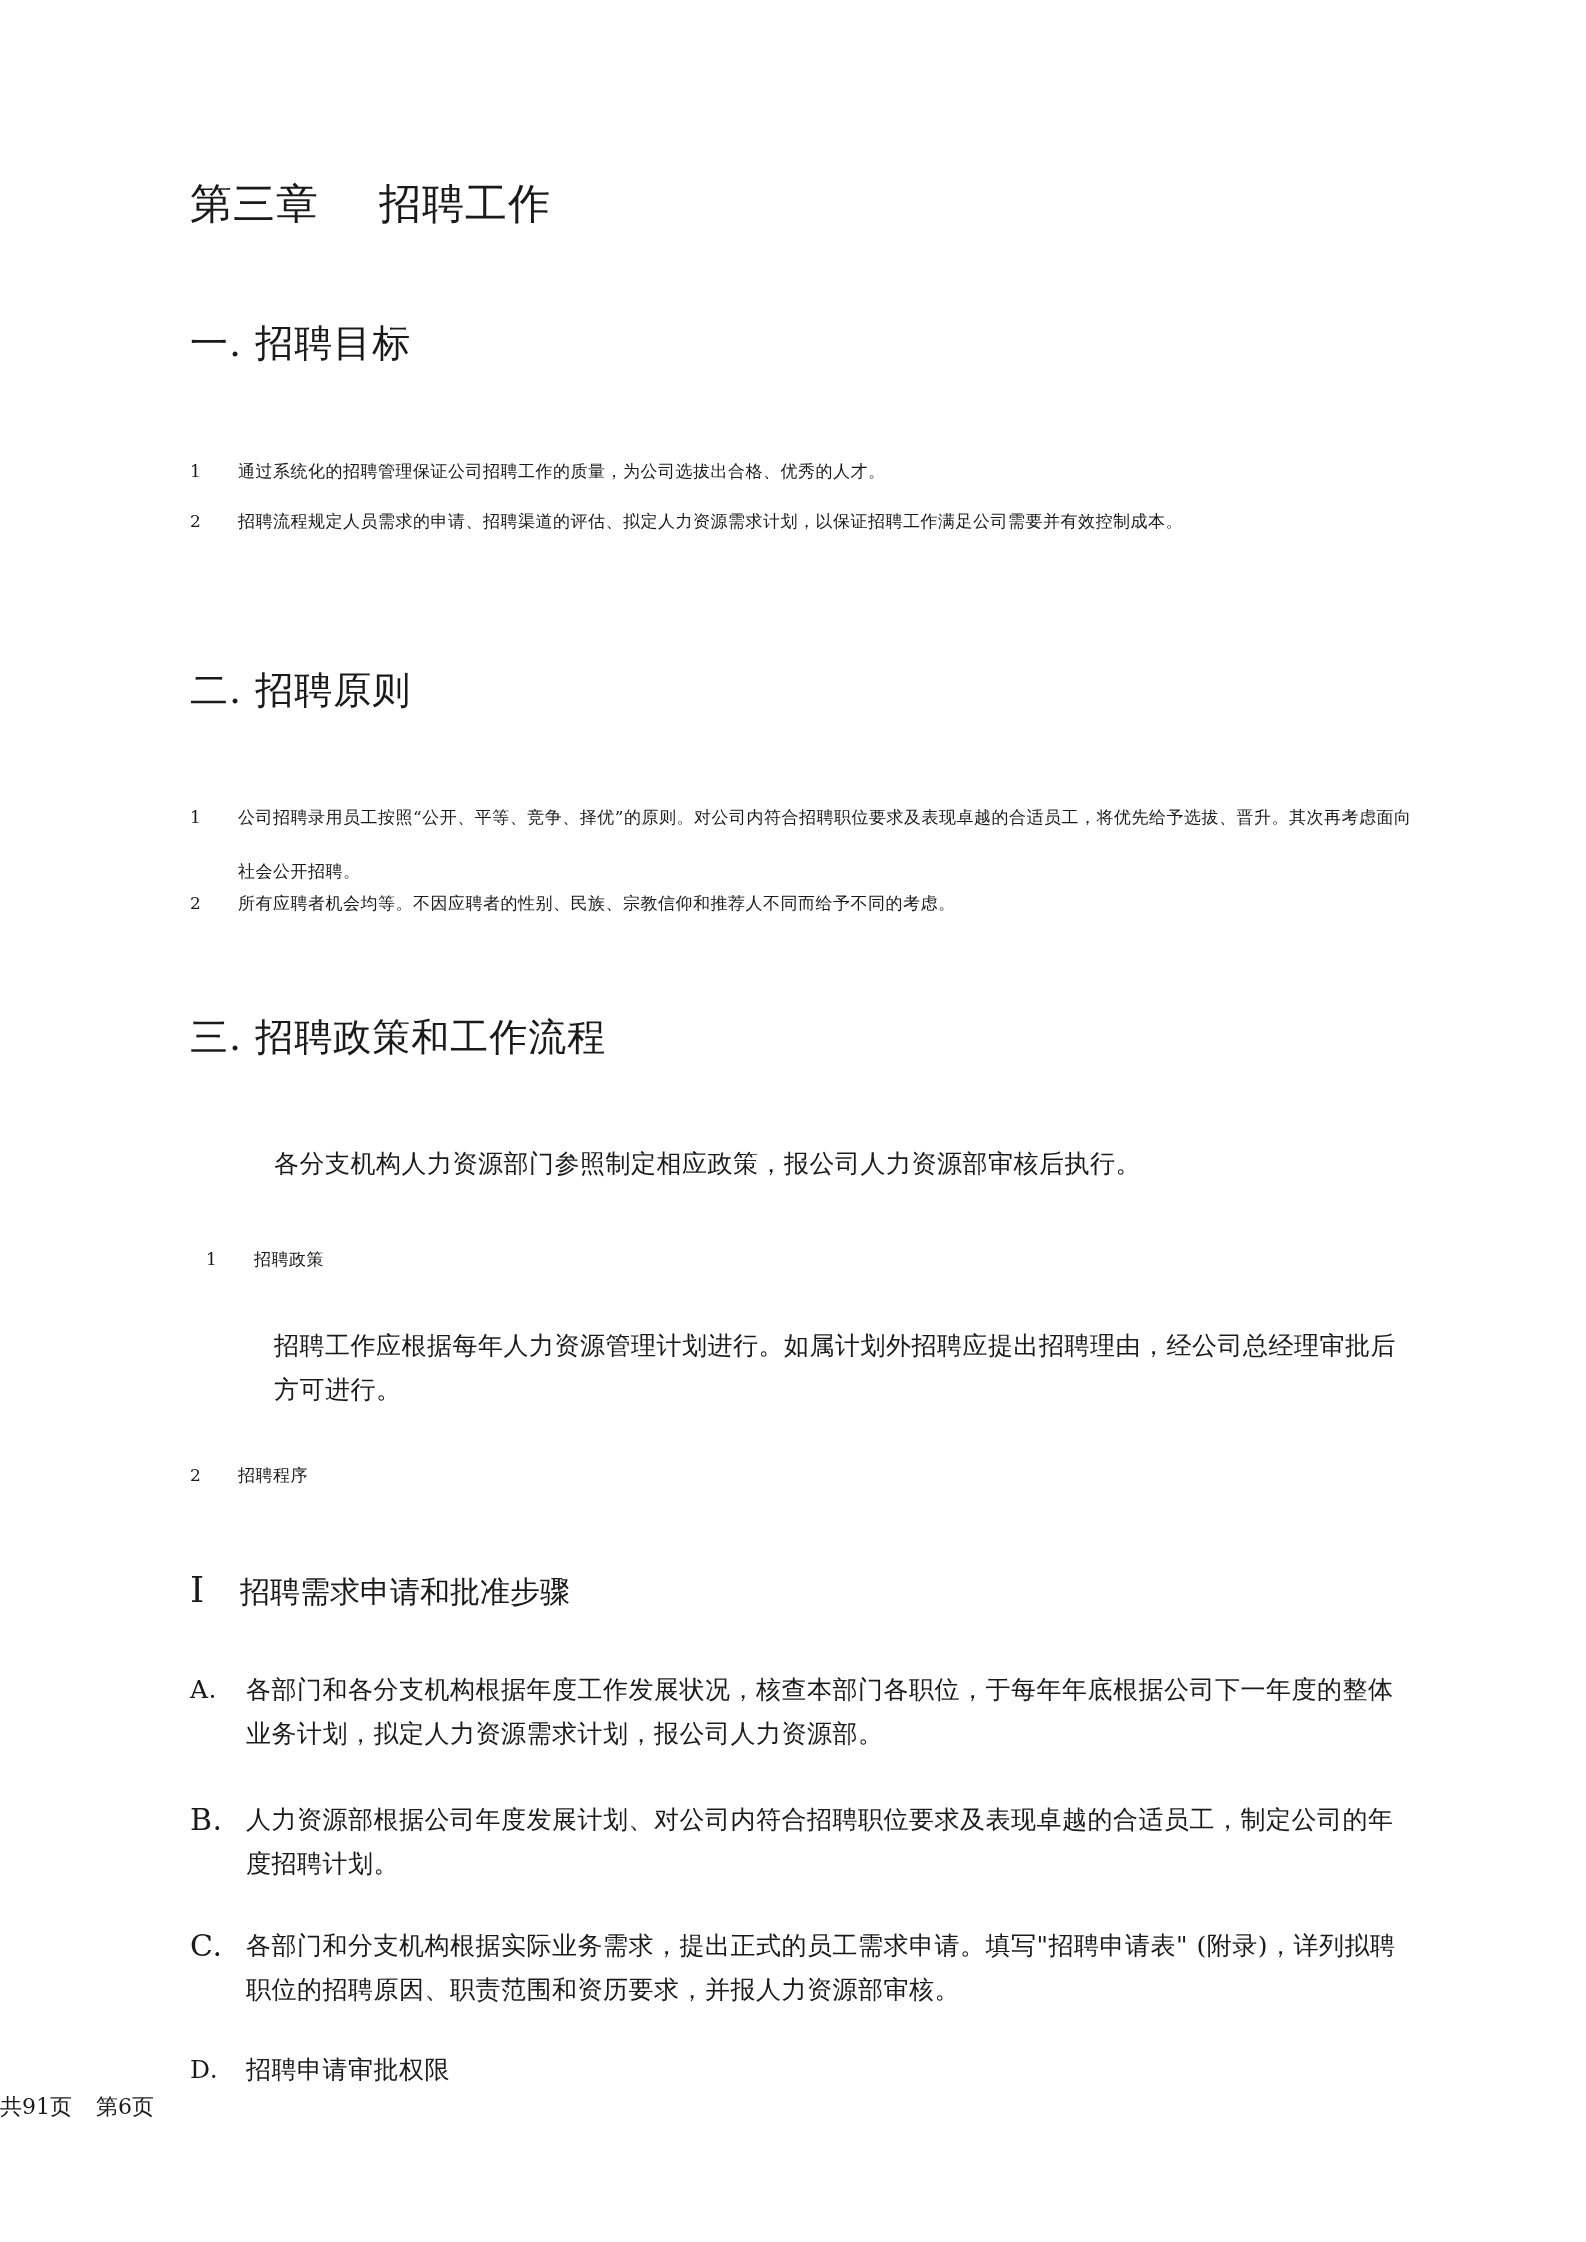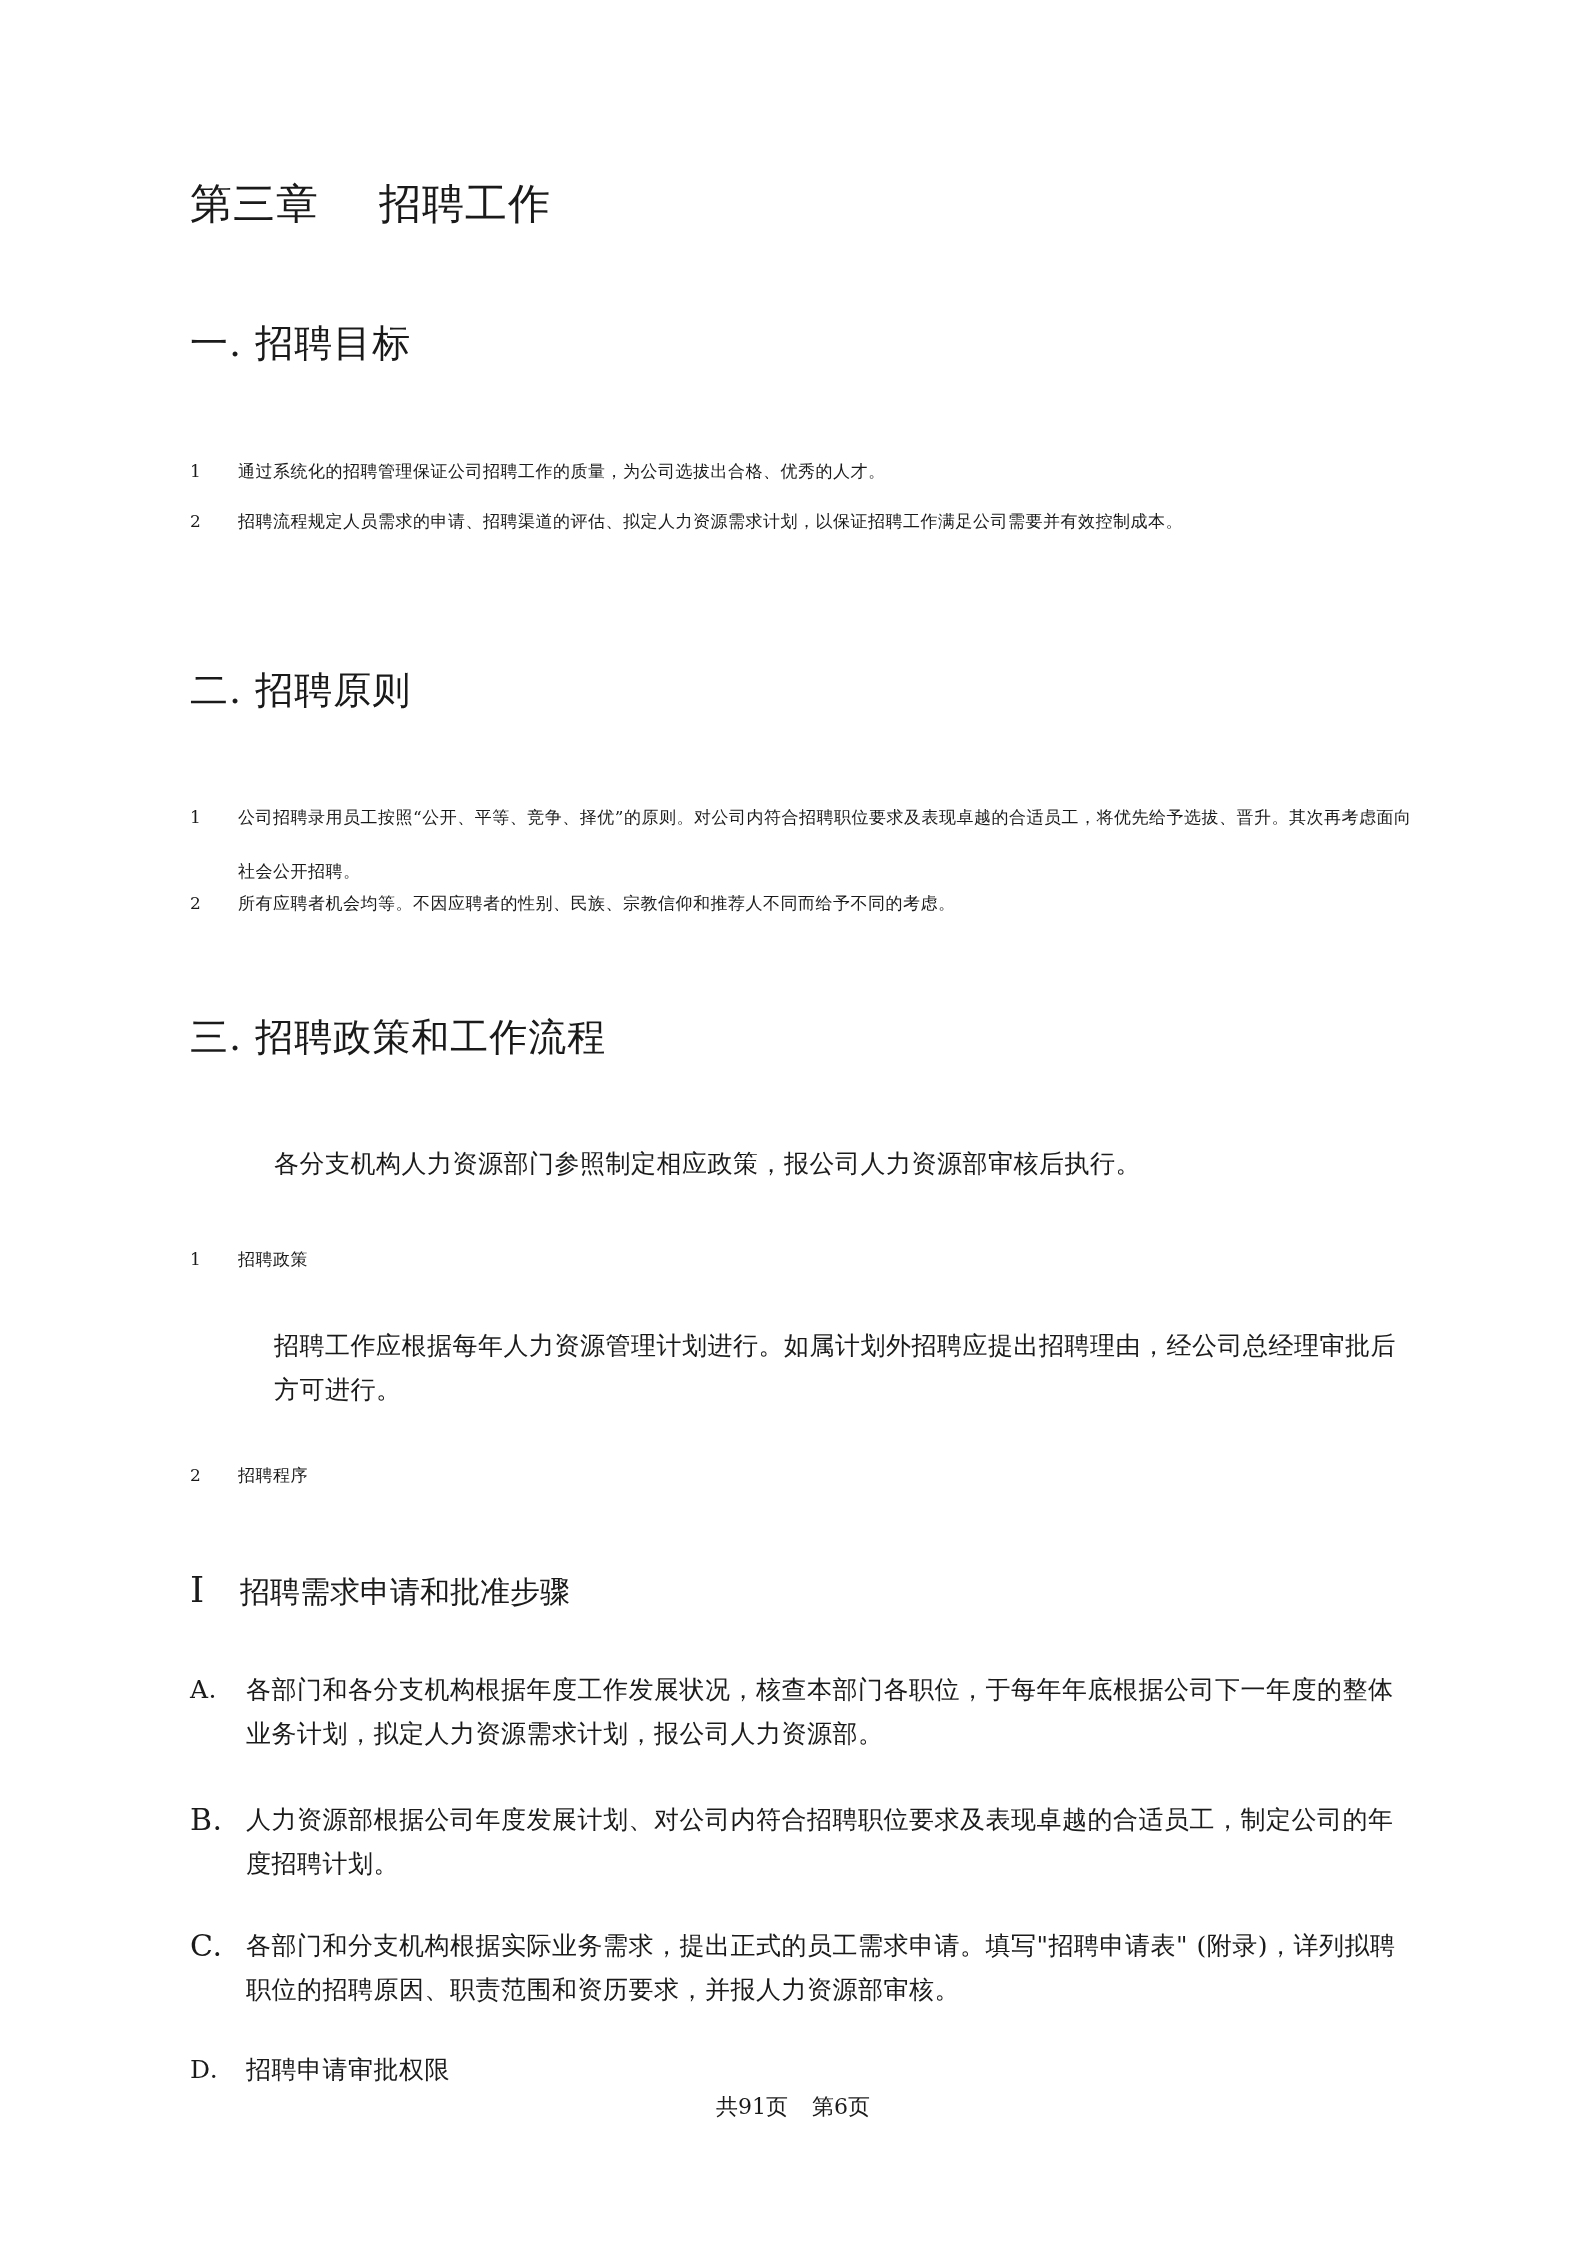--- a/index.html
+++ b/index.html
@@ -60,21 +60,20 @@
     left: 190px;
     font-size: 25px; line-height: 44px;
     letter-spacing: 0.5px;
   }
   .lettered .num { display: inline-block; width: 56px; vertical-align: top; }
   .lettered .num.big { font-size: 30px; }
   .lettered .body { display: inline-block; vertical-align: top; white-space: normal; width: 1160px; }
 
   .footer {
     left: 0; width: 1586px; top: 2092px;
-    text-align: center;
     font-size: 22px; line-height: 30px;
   }
   .footer .sep { display: inline-block; width: 24px; }
 </style>
 </head>
 <body>
 
 <div class="abs chapter-title">
   <span>第三章</span><span class="gap"></span><span>招聘工作</span>
 </div>
@@ -94,21 +93,21 @@
   <span class="num">1</span><span class="body">公司招聘录用员工按照“公开、平等、竞争、择优”的原则。对公司内符合招聘职位要求及表现卓越的合适员工，将优先给予选拔、晋升。其次再考虑面向社会公开招聘。</span>
 </div>
 <div class="abs item" style="top:876px;">
   <span class="num">2</span><span class="body">所有应聘者机会均等。不因应聘者的性别、民族、宗教信仰和推荐人不同而给予不同的考虑。</span>
 </div>
 
 <div class="abs section-heading" style="top:1012px;">三. 招聘政策和工作流程</div>
 
 <div class="abs indent-para" style="top:1142px;">各分支机构人力资源部门参照制定相应政策，报公司人力资源部审核后执行。</div>
 
-<div class="abs item" style="top:1232px;">
+<div class="abs item" style="top:1232px;margin-left:16px;">
   <span class="num">1</span><span class="body">招聘政策</span>
 </div>
 <div class="abs indent-para" style="top:1324px;">招聘工作应根据每年人力资源管理计划进行。如属计划外招聘应提出招聘理由，经公司总经理审批后方可进行。</div>
 
 <div class="abs item" style="top:1448px;">
   <span class="num">2</span><span class="body">招聘程序</span>
 </div>
 
 <div class="abs roman-heading" style="top:1568px;">
   <span class="num">I</span><span>招聘需求申请和批准步骤</span>

